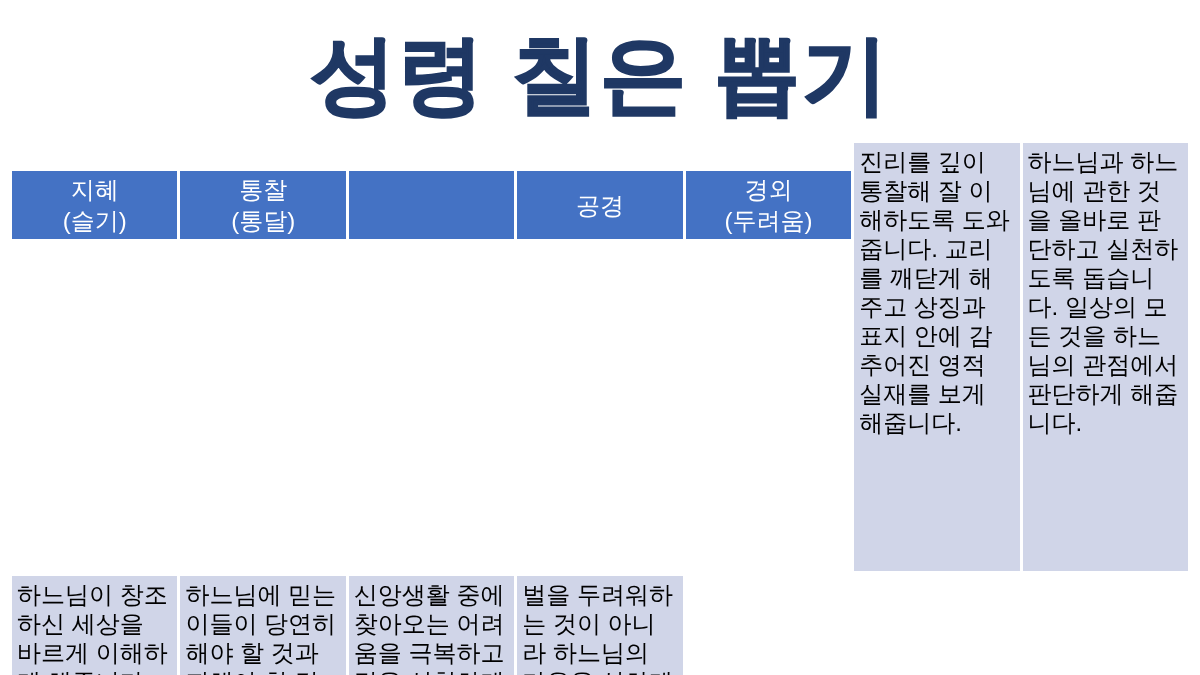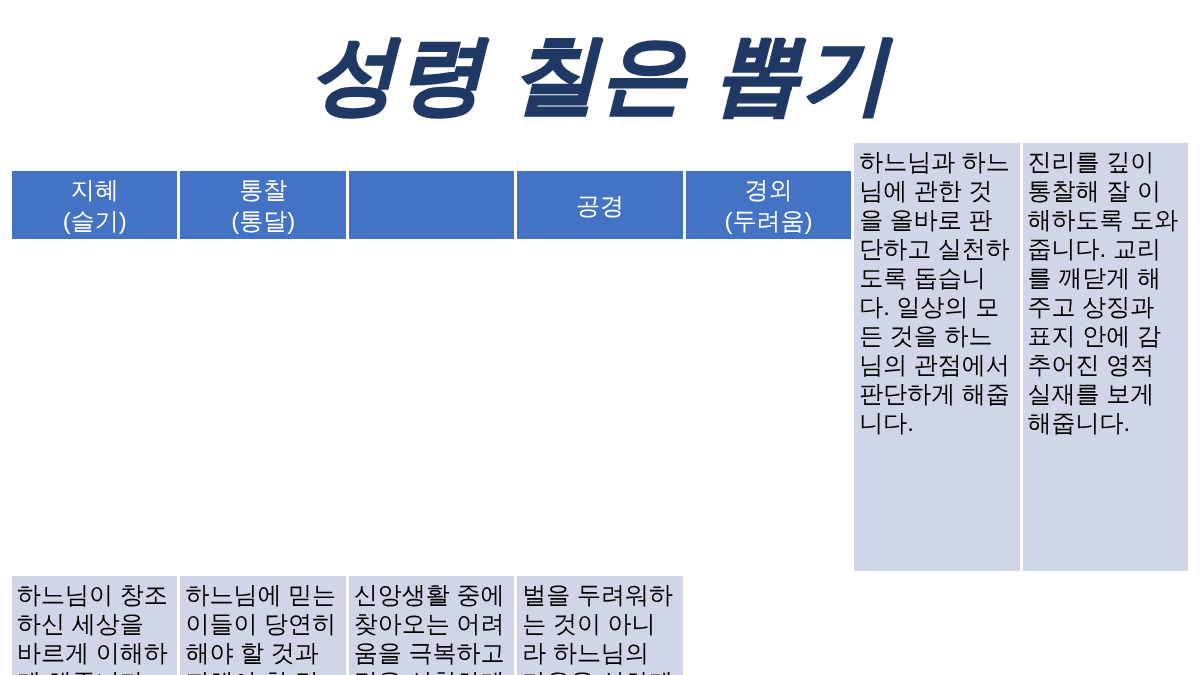--- a/index.html
+++ b/index.html
@@ -21,21 +21,20 @@
     width: 1200px;
     height: 132px;
     line-height: 132px;
     text-align: center;
     font-size: 86px;
     font-weight: 900;
     letter-spacing: 2px;
     color: var(--title, #1F3864);
     -webkit-text-stroke: 2px var(--title, #1F3864);
     white-space: nowrap;
-    font-style: italic;
   }
   .gifts-table {
     position: absolute;
     left: 12px;
     top: 143px;
     width: 1176px;
     display: grid;
     grid-template-columns: repeat(7, 1fr);
     grid-auto-rows: auto;
     column-gap: 3px;
@@ -88,19 +87,19 @@
     <span class="sub"></span>
   </div>
   <div class="hcell">
     <span>공경</span>
   </div>
   <div class="hcell">
     <span>경외</span>
     <span class="sub">(두려움)</span>
   </div>
 
+  <div class="bcell">진리를 깊이 통찰해 잘 이해하도록 도와줍니다. 교리를 깨닫게 해주고 상징과 표지 안에 감추어진 영적 실재를 보게 해줍니다.</div>
   <div class="bcell">하느님과 하느님에 관한 것을 올바로 판단하고 실천하도록 돕습니다. 일상의 모든 것을 하느님의 관점에서 판단하게 해줍니다.</div>
-  <div class="bcell">진리를 깊이 통찰해 잘 이해하도록 도와줍니다. 교리를 깨닫게 해주고 상징과 표지 안에 감추어진 영적 실재를 보게 해줍니다.</div>
   <div class="bcell">하느님이 창조하신 세상을 바르게 이해하게 해줍니다. 영혼이 처한 상태나 믿어야 할 것과 믿지 말아야 할 것을 알 수 있습니다. 영원한 생명을 얻기 위한 최선의 방법을 알게 해줍니다.</div>
   <div class="bcell">하느님에 믿는 이들이 당연히 해야 할 것과 피해야 할 것이 무엇인지 올바로 판단하도록 해줍니다.</div>
   <div class="bcell">신앙생활 중에 찾아오는 어려움을 극복하고 덕을 실천하게 해주는 힘입니다. 하느님을 열렬히 섬기게 하고 유혹과 장애를 이겨내도록 돕습니다.</div>
   <div class="bcell">벌을 두려워하는 것이 아니라 하느님의 마음을 상하게 감추어진 두려워하는, 사랑에서 우러나오는 두려움입니다. 죄를 피하게 함으로써 영원한 생명으로 이르는 희망을 품게 합니다.</div>
 </div>
 
 </body></html>

